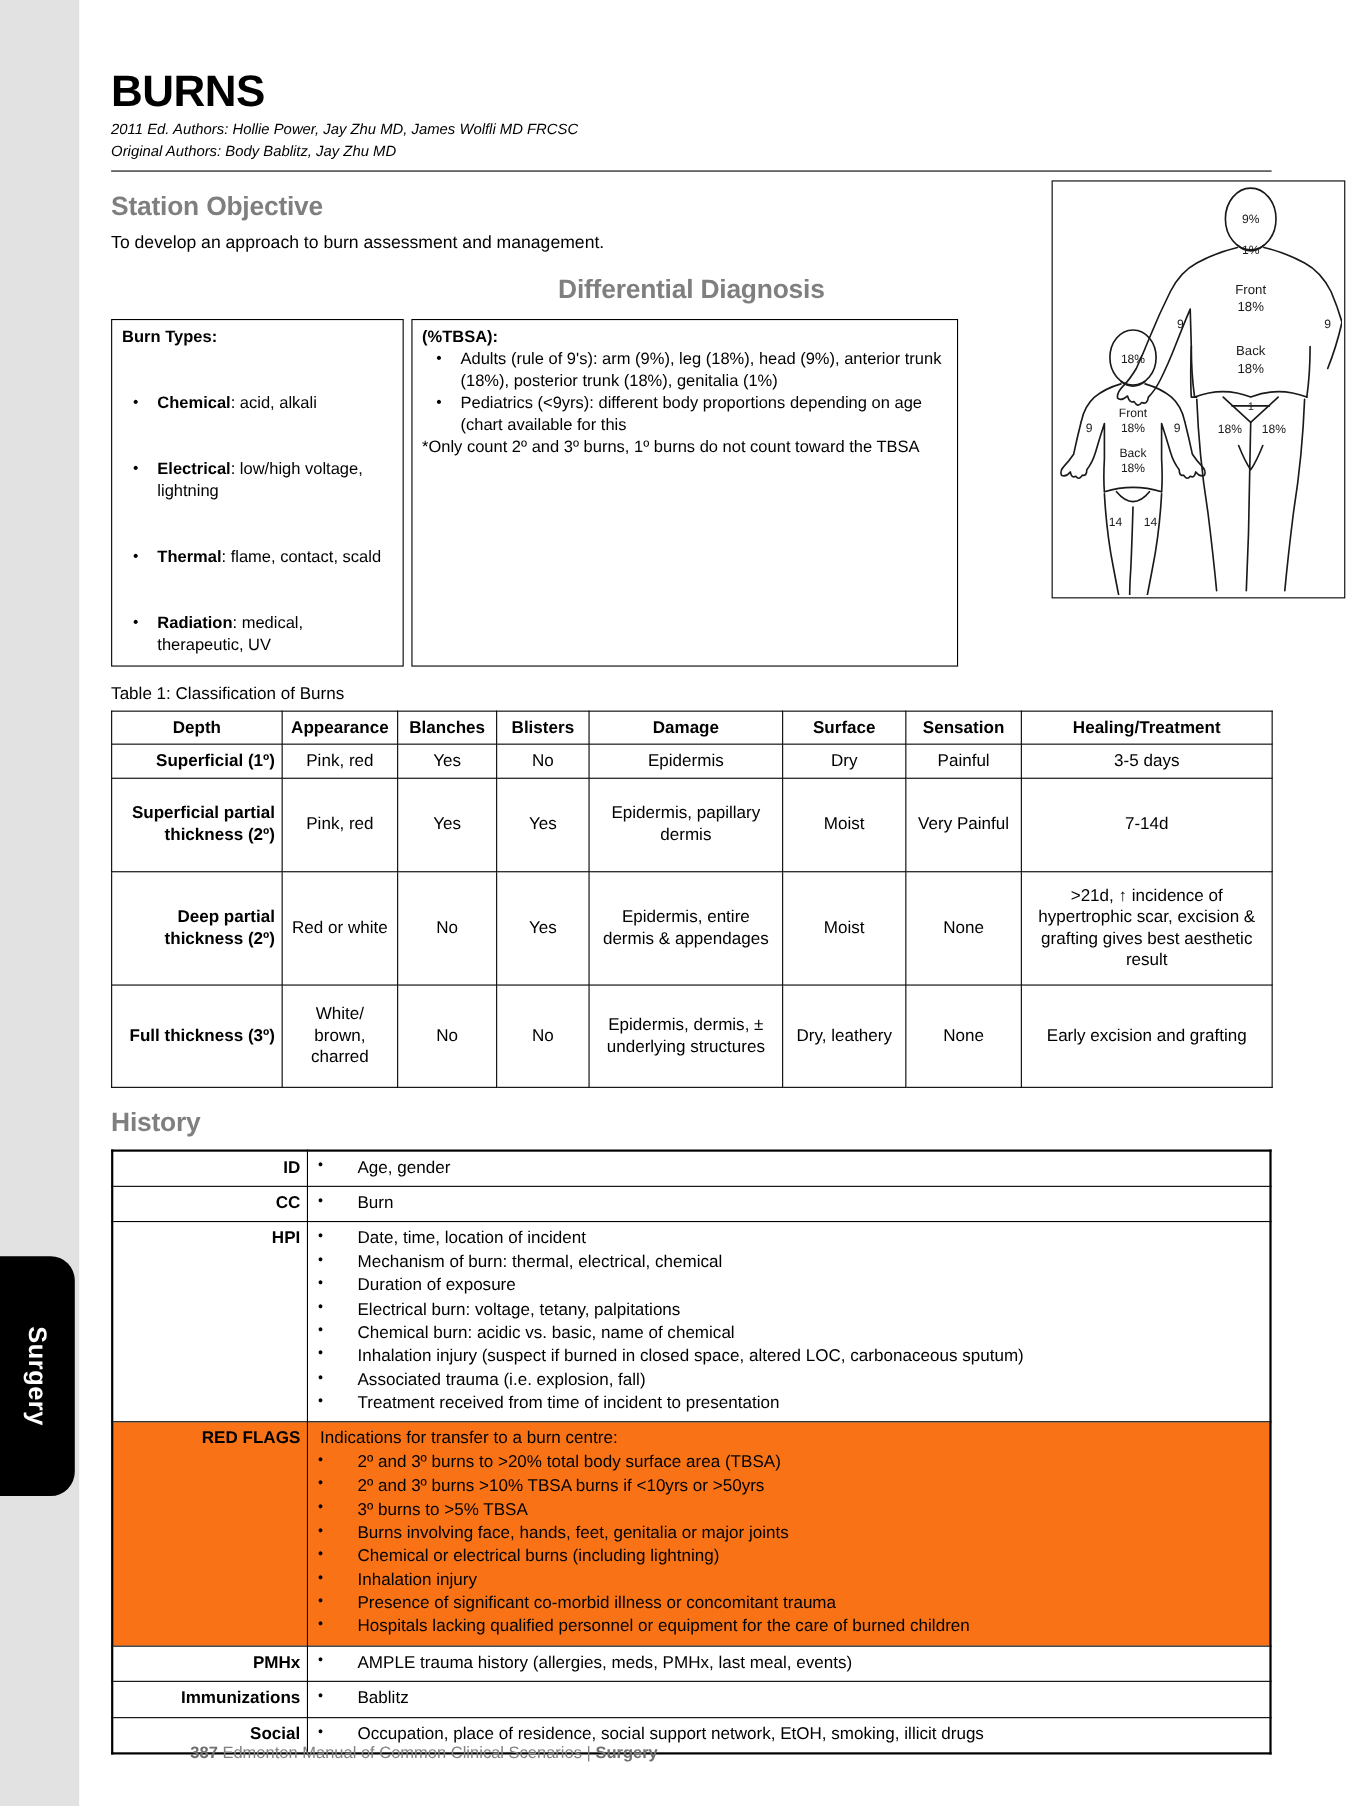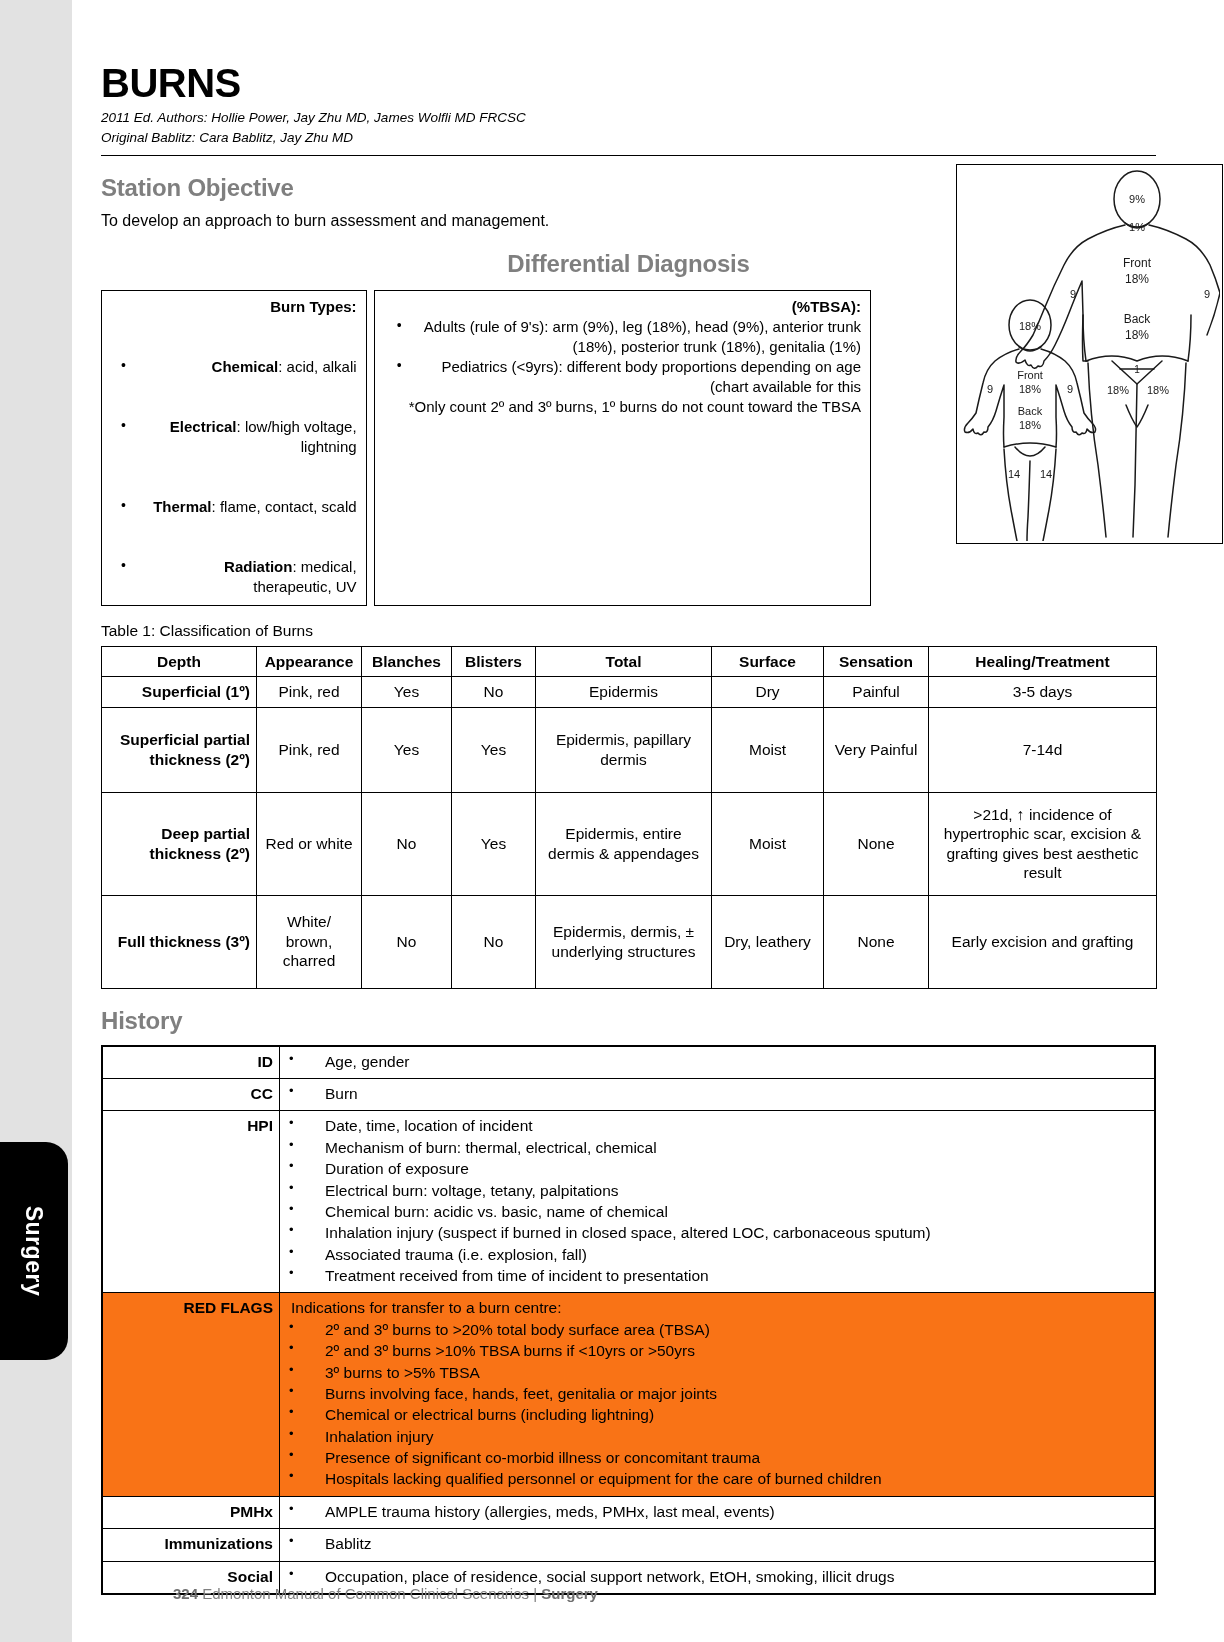--- a/index.html
+++ b/index.html
@@ -98,21 +98,20 @@
   p.objective {
     font-size: 16px;
     margin: 0 0 2px 0;
   }
 
   
   .ddx-row {
     display: flex;
     gap: 0;
     width: 770px;
-    text-align: right;
   }
   .ddx-box {
     border: 1.4px solid #000;
     padding: 6px 9px 8px 9px;
     font-size: 15px;
     line-height: 1.33;
     box-sizing: border-box;
   }
   .ddx-box.left { width: 268px; }
   .ddx-box.right { width: 502px; margin-left: 7px; }
@@ -238,21 +237,21 @@
 <div class="side-tab">
   <div class="side-tab-label">Surgery</div>
 </div>
 
 <div class="page">
 
   <div class="content">
 
     <h1 class="doc-title">BURNS</h1>
     <p class="authors">2011 Ed. Authors: Hollie Power, Jay Zhu MD, James Wolfli MD FRCSC</p>
-    <p class="authors">Original Bablitz: Cara Bablitz, Jay Zhu MD</p>
+    <p class="authors">Original Authors: Body Bablitz, Jay Zhu MD</p>
     <hr class="title-rule">
 
     <h2 class="section">Station Objective</h2>
     <p class="objective">To develop an approach to burn assessment and management.</p>
 
     <h2 class="section tight">Differential Diagnosis</h2>
 
     <div class="ddx-row">
 
       <div class="ddx-box left">
@@ -288,21 +287,21 @@
           <col style="width:112px">
           <col style="width:105px">
           <col style="width:228px">
       </colgroup>
       <thead>
         <tr>
           <th>Depth</th>
           <th>Appearance</th>
           <th>Blanches</th>
           <th>Blisters</th>
-          <th>Total</th>
+          <th>Damage</th>
           <th>Surface</th>
           <th>Sensation</th>
           <th>Healing/Treatment</th>
         </tr>
       </thead>
       <tbody>
         <tr>
           <td class="depth">Superficial (1º)</td>
           <td>Pink, red</td>
           <td>Yes</td>
@@ -491,17 +490,17 @@
         <text x="73" y="264" font-size="11">18%</text>
         <text x="33" y="228">9</text>
         <text x="113" y="228">9</text>
         <text x="57" y="313">14</text>
         <text x="89" y="313">14</text>
       </g>
     </svg>
   </div>
 
   <div class="footer">
-    <span class="pg">324</span>
+    <span class="pg">387</span>
     <span>Edmonton Manual of Common Clinical Scenarios | </span><span class="bold">Surgery</span>
   </div>
 
 </div>
 
 </body></html>

